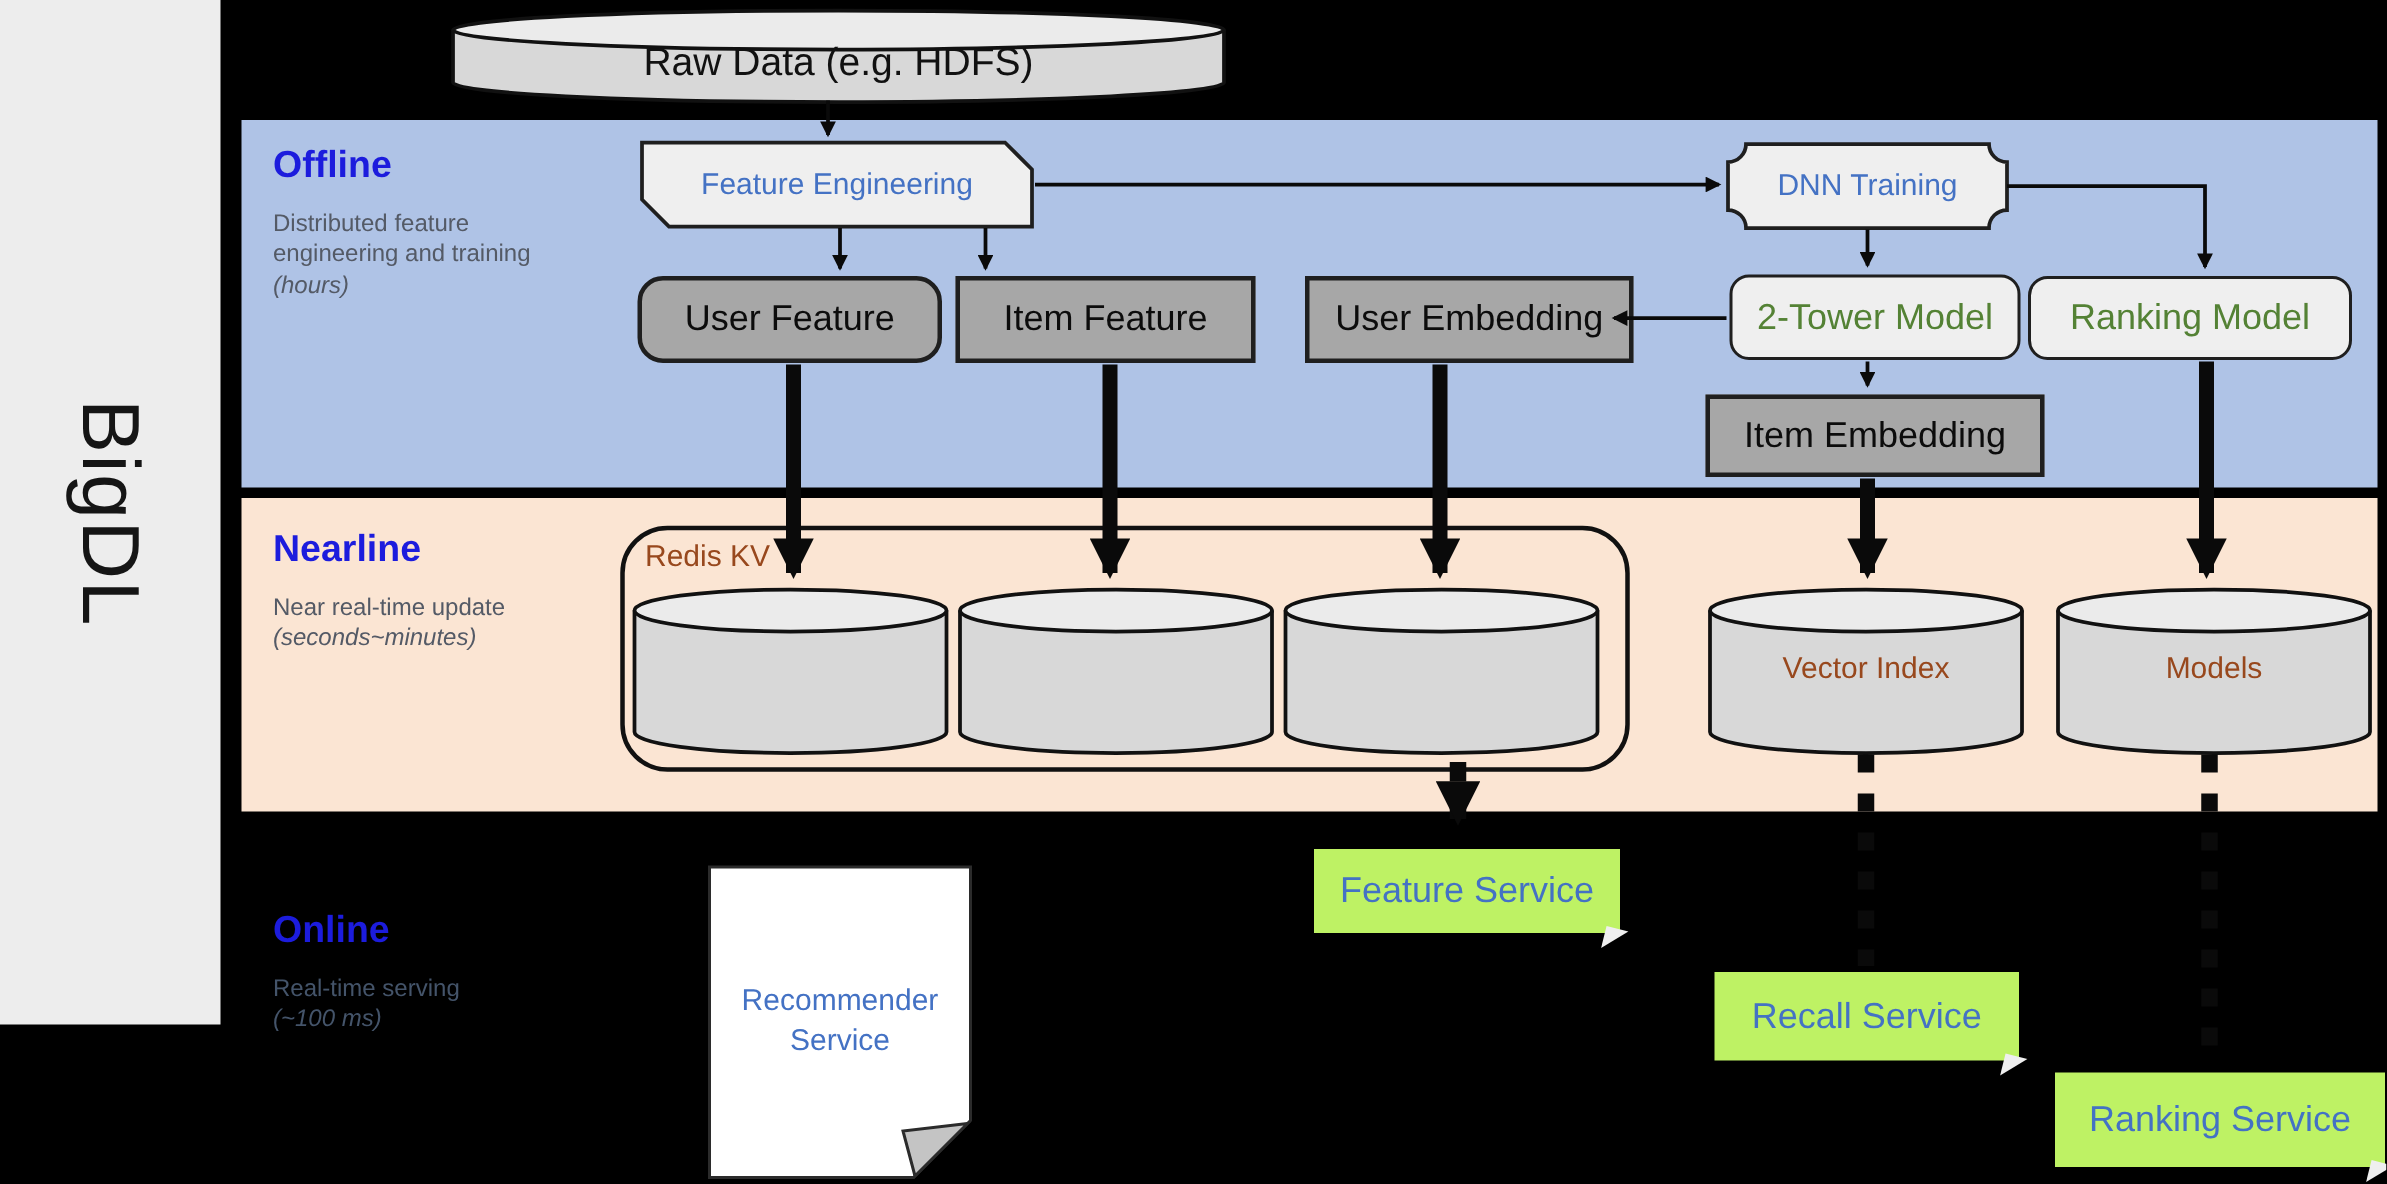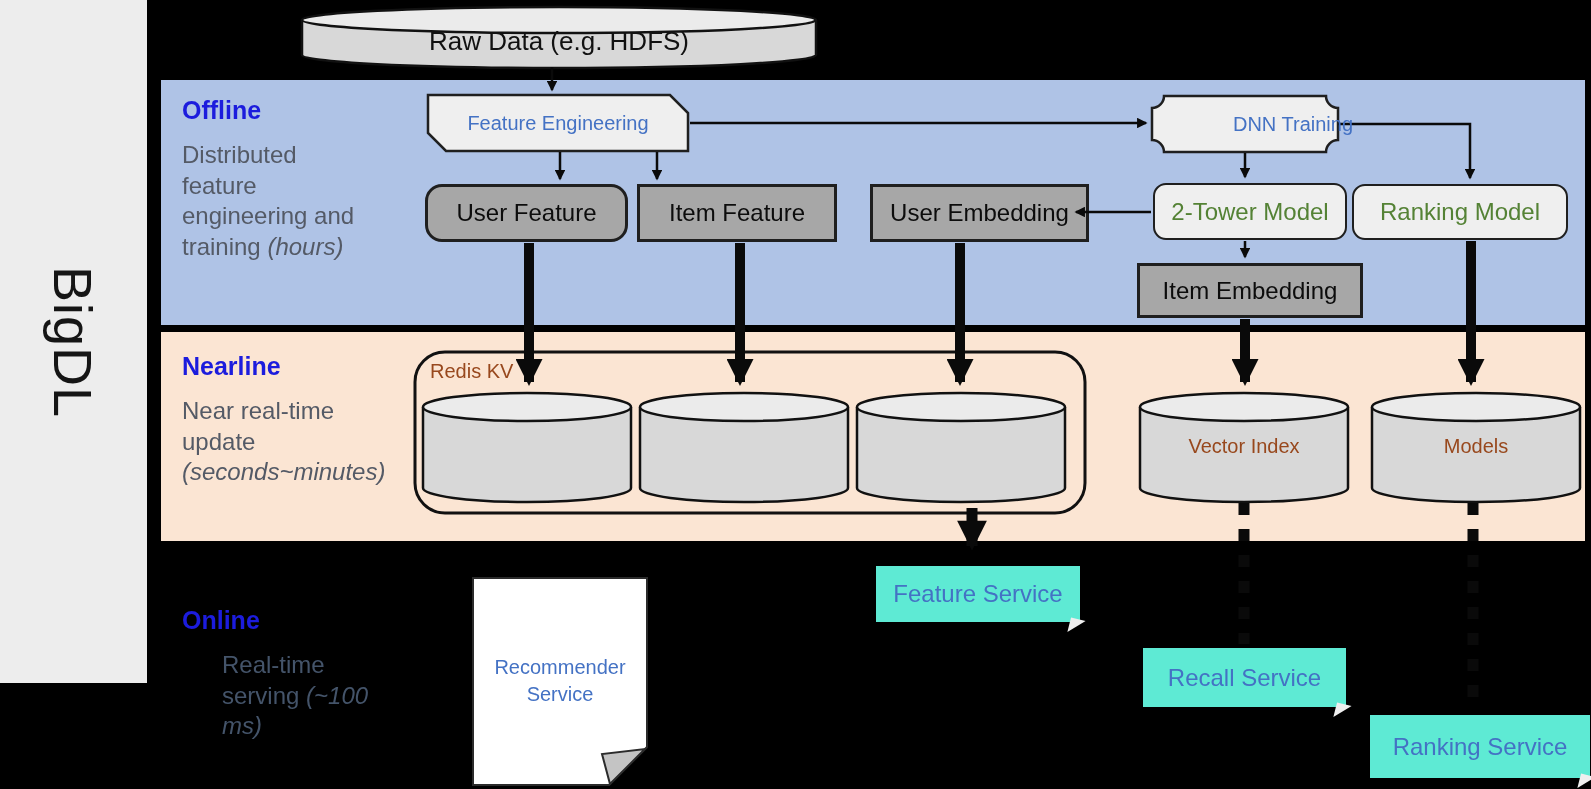--- a/index.html
+++ b/index.html
@@ -6,29 +6,29 @@
   #stage{position:relative;width:1591px;height:789px;background:#000;overflow:hidden;
          font-family:"Liberation Sans", sans-serif;}
   .panel{position:absolute;z-index:1;}
   #sidebar{left:4px;top:80px;width:147px;height:683px;background:#EDEDED;z-index:1;
            display:flex;align-items:center;justify-content:center;}
   #sidebar span{display:block;transform:rotate(90deg);font-size:54px;color:#151515;letter-spacing:1px;white-space:nowrap;}
   #offline-panel{left:161px;top:80px;width:1424px;height:245px;background:#AFC3E6;}
   #nearline-panel{left:161px;top:332px;width:1424px;height:209px;background:#FBE5D3;}
 
   .sec-label{position:absolute;z-index:6;font-size:25px;font-weight:700;color:#1C1CDD;}
-  .sec-desc{position:absolute;z-index:6;font-size:24px;color:#545A66;line-height:1.28;}
+  .sec-desc{position:absolute;z-index:6;font-size:16px;color:#545A66;line-height:1.28;}
   .sec-desc em{font-style:italic;}
-  #online-desc{color:#44546A;margin-left:40px;}
+  #online-desc{color:#44546A;}
 
   .node{position:absolute;z-index:4;display:flex;align-items:center;justify-content:center;
         font-size:24px;box-sizing:border-box;text-align:center;}
   .gray{background:#A7A7A7;border:3px solid #1F1F1F;color:#0c0c0c;}
   .round{background:#EFEFEF;border:2.5px solid #1F1F1F;border-radius:13px;color:#548235;}
-  .svc{background:#5eead4;color:#4472C4;z-index:4;}
+  .svc{background:#bef264;color:#4472C4;z-index:4;}
   .svc .fold{position:absolute;right:-4px;bottom:-12px;width:0;height:0;
              border-top:15px solid #efefef;border-right:15px solid transparent;
              transform:rotate(14deg);}
   .overlay-label{position:absolute;z-index:6;display:flex;align-items:center;justify-content:center;
                  font-size:20px;text-align:center;}
   .blue-t{color:#4472C4;} .brown-t{color:#98481D;}
   #connector-svg{position:absolute;left:0;top:0;z-index:5;pointer-events:none;}
 </style>
 </head>
 <body>
@@ -140,19 +140,19 @@
     <path d="M1245,319 V382" stroke="#0a0a0a" stroke-width="10" fill="none" marker-end="url(#mT)"></path>
     <path d="M1471,241 V382" stroke="#0a0a0a" stroke-width="10" fill="none" marker-end="url(#mT)"></path>
 
     <path d="M972,508 V546" stroke="#0a0a0a" stroke-width="11" fill="none" stroke-dasharray="13 12" marker-end="url(#mT)"></path>
     <path d="M1244,503 V644" stroke="#0a0a0a" stroke-width="11" fill="none" stroke-dasharray="12 14"></path>
     <path d="M1473,503 V711" stroke="#0a0a0a" stroke-width="11" fill="none" stroke-dasharray="12 14"></path>
   </svg>
 
   <div class="overlay-label" style="left:302px;top:24px;width:514px;height:34px;font-size:26px;color:#111;">Raw Data (e.g. HDFS)</div>
   <div class="overlay-label blue-t" style="left:428px;top:97px;width:260px;height:52px;">Feature Engineering</div>
-  <div class="overlay-label blue-t" style="left:1152px;top:96px;width:186px;height:56px;margin-left:48px;">DNN Training</div>
+  <div class="overlay-label blue-t" style="left:1152px;top:96px;width:186px;height:56px;">DNN Training</div>
   <div class="overlay-label brown-t" style="left:430px;top:356px;width:120px;height:30px;justify-content:flex-start;">Redis KV</div>
   <div class="overlay-label brown-t" style="left:1140px;top:428px;width:208px;height:36px;">Vector Index</div>
   <div class="overlay-label brown-t" style="left:1372px;top:428px;width:208px;height:36px;">Models</div>
   <div class="overlay-label blue-t" style="left:478px;top:636px;width:164px;height:90px;line-height:1.35;">Recommender Service</div>
 
 </div>
 
 </body></html>

